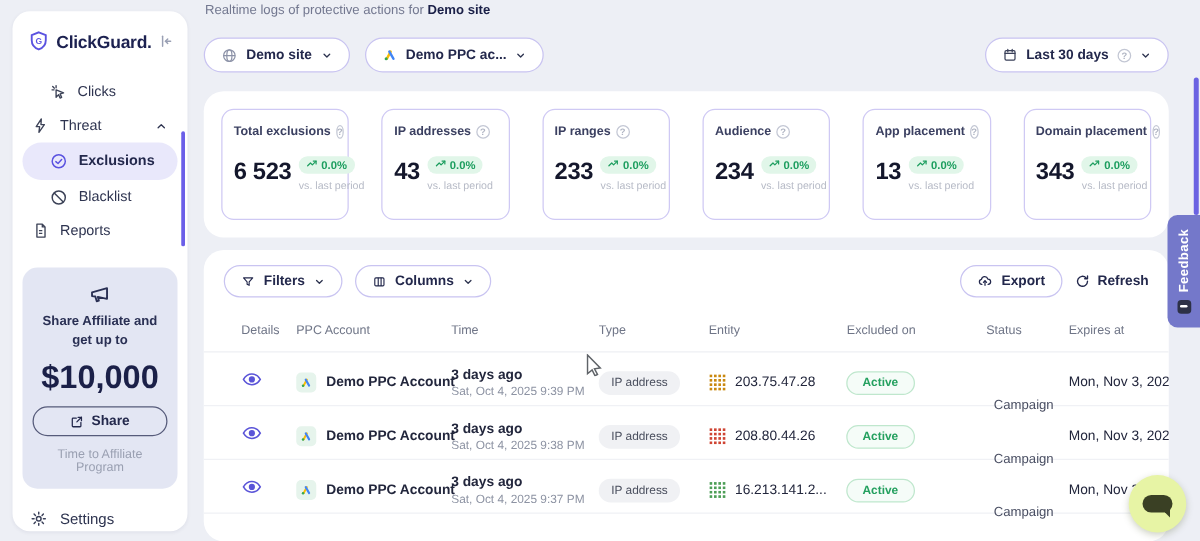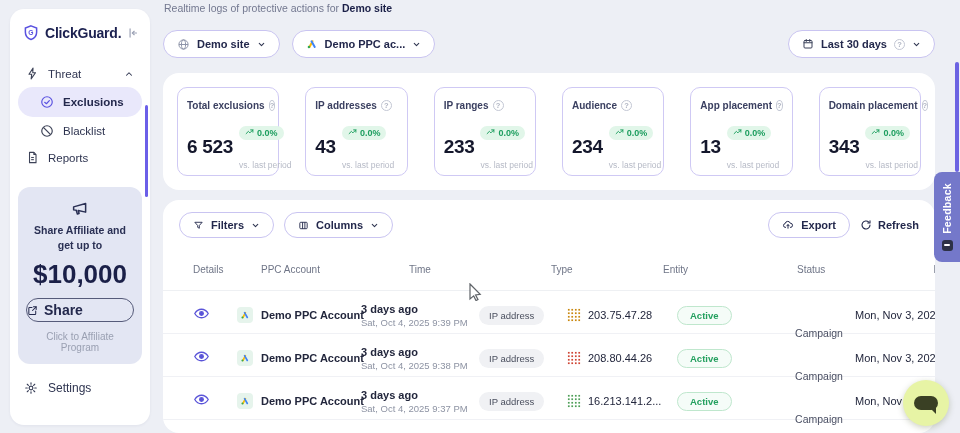--- a/index.html
+++ b/index.html
@@ -33,22 +33,22 @@
 
   .promo {
     margin:16px 8px 0 8px; background:#e3e6f3; border-radius:12px;
     padding:12px 8px 11px; text-align:center;
   }
   .promo-icon { display:flex; justify-content:center; color:#2a3054; margin-bottom:6px; }
   .promo-line { font-size:10.5px; font-weight:700; color:#2a3054; line-height:1.45; }
   .promo-amount { font-size:26px; font-weight:800; color:#1b2048; margin:6px 0 8px; }
   .share-btn {
     width:100%; height:24px; border:1px solid #565b7a; border-radius:999px;
-    background:transparent; display:flex; align-items:center; gap:6px;
-    font-size:14px; font-weight:700; color:#23284c; cursor:pointer;
+    background:transparent; display:flex; align-items:center; justify-content:center; gap:6px;
+    font-size:11px; font-weight:700; color:#23284c; cursor:pointer;
     font-family:"Liberation Sans", sans-serif;
   }
   .promo-footer { font-size:10px; color:#9aa0b2; margin-top:9px; }
 
   .settings-row { display:flex; align-items:center; gap:10px; padding:0 14px; margin-top:17px; font-size:12px; color:#2e3450; cursor:pointer; }
 
   
   .subtitle { position:absolute; left:164px; top:2px; font-size:10.5px; color:#737890; }
   .subtitle b { color:#1b2048; font-weight:700; }
   .selector-row { position:absolute; left:163px; top:30px; width:772px; display:flex; gap:12px; align-items:center; }
@@ -72,35 +72,35 @@
   }
   .stat-card { flex:1; border:1px solid #cfc9f4; border-radius:10px; padding:12px 9px 9px; min-width:0; }
   .stat-label { display:flex; align-items:center; gap:4px; font-size:10px; font-weight:700; color:#3b4061; white-space:nowrap; }
   .stat-body { display:flex; align-items:center; gap:6px; margin-top:12px; }
   .stat-value { font-size:19px; font-weight:800; color:#14172c; letter-spacing:-.3px; white-space:nowrap; }
   .stat-delta { min-width:0; }
   .delta-badge {
     display:inline-flex; align-items:center; gap:3px; background:#e1f6e9; color:#1d9e5f;
     font-size:9px; font-weight:700; padding:2px 6px; border-radius:999px; white-space:nowrap;
   }
-  .delta-sub { font-size:8.5px; color:#b6bac6; margin-top:19px; white-space:nowrap; }
+  .delta-sub { font-size:8.5px; color:#b6bac6; margin-top:2px; white-space:nowrap; }
 
   
   .table-wrap {
     position:absolute; left:163px; top:200px; width:772px; height:233px;
     background:#fff; border-radius:16px; overflow:hidden;
   }
   .toolbar { display:flex; align-items:center; gap:10px; padding:12px 16px 8px; }
   .toolbar .pill { height:26px; }
   .refresh-btn { display:inline-flex; align-items:center; gap:6px; font-size:11px; font-weight:600; color:#23284c; background:none; border:none; cursor:pointer; font-family:"Liberation Sans", sans-serif; }
   .grid {
     display:grid; grid-template-columns:44px 124px 118px 88px 110px 112px 66px 1fr;
     align-items:center; padding:0 12px 0 30px;
   }
-  .thead { border-bottom:1px solid #eef0f3;gap:24px; }
+  .thead { border-bottom:1px solid #eef0f3; }
   .th { font-size:10px; color:#6f7587; padding:12px 0 10px; }
   .th.center { text-align:center; max-width:56px; line-height:1.3; }
   .trow { height:43px; border-bottom:1px solid #f0f1f5; }
   .eye-btn { background:none; border:none; color:#5a54d8; cursor:pointer; padding:0; }
   .acct-cell { display:flex; align-items:center; gap:8px; min-width:0; }
   .ads-chip { width:16px; height:16px; border-radius:4px; background:#e6f4ec; display:grid; place-items:center; flex:0 0 auto; }
   .acct-cell span { font-size:11px; font-weight:600; color:#22263c; white-space:nowrap; }
   .time-rel { font-size:11px; font-weight:700; color:#22263c; }
   .time-abs { font-size:9.5px; color:#8d93a3; margin-top:2px; white-space:nowrap; }
   .type-badge { display:inline-block; background:#f0f1f4; border-radius:999px; padding:4px 10px; font-size:9.5px; color:#4a4f5e; }
@@ -150,20 +150,31 @@
     <span class="collapse-btn">
       <svg width="14" height="14" viewBox="0 0 24 24" fill="none" stroke="currentColor" stroke-width="2" stroke-linecap="round">
         <path d="M7 5v14"></path>
           <path d="M18 12h-7"></path>
           <path d="M14 9l-3 3 3 3"></path>
       </svg>
     </span>
   </div>
 
   <div class="menu">
+    <div class="menu-item indent">
+      <span class="mi-icon">
+        <svg width="13" height="13" viewBox="0 0 24 24" fill="none" stroke="currentColor" stroke-width="2" stroke-linecap="round" stroke-linejoin="round">
+          <path d="M9 9l11 4.5-5 1.6 2.2 5-2.3 1-2.2-5L9 20z"></path>
+            <path d="M4 4l2.5 2.5"></path>
+            <path d="M3 9h3"></path>
+            <path d="M9 3v3"></path>
+        </svg>
+      </span>
+      <span>Clicks</span>
+    </div>
     <div class="menu-item">
       <span class="mi-icon">
         <svg width="13" height="13" viewBox="0 0 24 24" fill="none" stroke="currentColor" stroke-width="2" stroke-linejoin="round">
           <path d="M13 2L5.5 13.5H10.5L9.5 22l8-11.5h-5z"></path>
         </svg>
       </span>
       <span>Threat</span>
       <span class="chev">
         <svg width="10" height="10" viewBox="0 0 24 24" fill="none" stroke="currentColor" stroke-width="2.5" stroke-linecap="round" stroke-linejoin="round">
             <polyline points="6,15 12,9 18,15"></polyline>
@@ -214,21 +225,21 @@
     <button class="share-btn">
       <span>
         <svg width="11" height="11" viewBox="0 0 24 24" fill="none" stroke="currentColor" stroke-width="2.2" stroke-linecap="round" stroke-linejoin="round">
           <path d="M14 4h6v6"></path>
             <path d="M20 4l-8 8"></path>
             <path d="M19 13v6a1.5 1.5 0 0 1-1.5 1.5h-12A1.5 1.5 0 0 1 4 19V7a1.5 1.5 0 0 1 1.5-1.5H11"></path>
         </svg>
       </span>
       <span>Share</span>
     </button>
-    <div class="promo-footer">Click to Affiliate Program</div>
+    <div class="promo-footer">Time to Affiliate Program</div>
   </div>
 
   <div class="settings-row">
     <span>
       <svg width="14" height="14" viewBox="0 0 24 24" fill="none" stroke="#3a4059" stroke-width="2" stroke-linecap="round">
         <circle cx="12" cy="12" r="3.2"></circle>
         <path d="M12 3v2.6M12 18.4V21M21 12h-2.6M5.6 12H3M18.4 5.6l-1.9 1.9M7.5 16.5l-1.9 1.9M18.4 18.4l-1.9-1.9M7.5 7.5L5.6 5.6"></path>
       </svg>
     </span>
     <span>Settings</span>
@@ -458,22 +469,22 @@
       <span>Refresh</span>
     </button>
   </div>
 
   <div class="grid thead">
     <div class="th">Details</div>
     <div class="th">PPC Account</div>
     <div class="th">Time</div>
     <div class="th">Type</div>
     <div class="th">Entity</div>
+    <div class="th center">Excluded on</div>
     <div class="th">Status</div>
-    <div class="th center">Excluded on</div>
     <div class="th">Expires at</div>
   </div>
 
   <div class="grid trow">
     <div><button class="eye-btn">
       <svg width="17" height="17" viewBox="0 0 24 24" fill="none" stroke="currentColor" stroke-width="1.8">
             <path d="M2.5 12S6 6 12 6s9.5 6 9.5 6-3.5 6-9.5 6-9.5-6-9.5-6z"></path>
             <circle cx="12" cy="12" r="2.6" fill="currentColor"></circle>
           </svg>
     </button></div>

